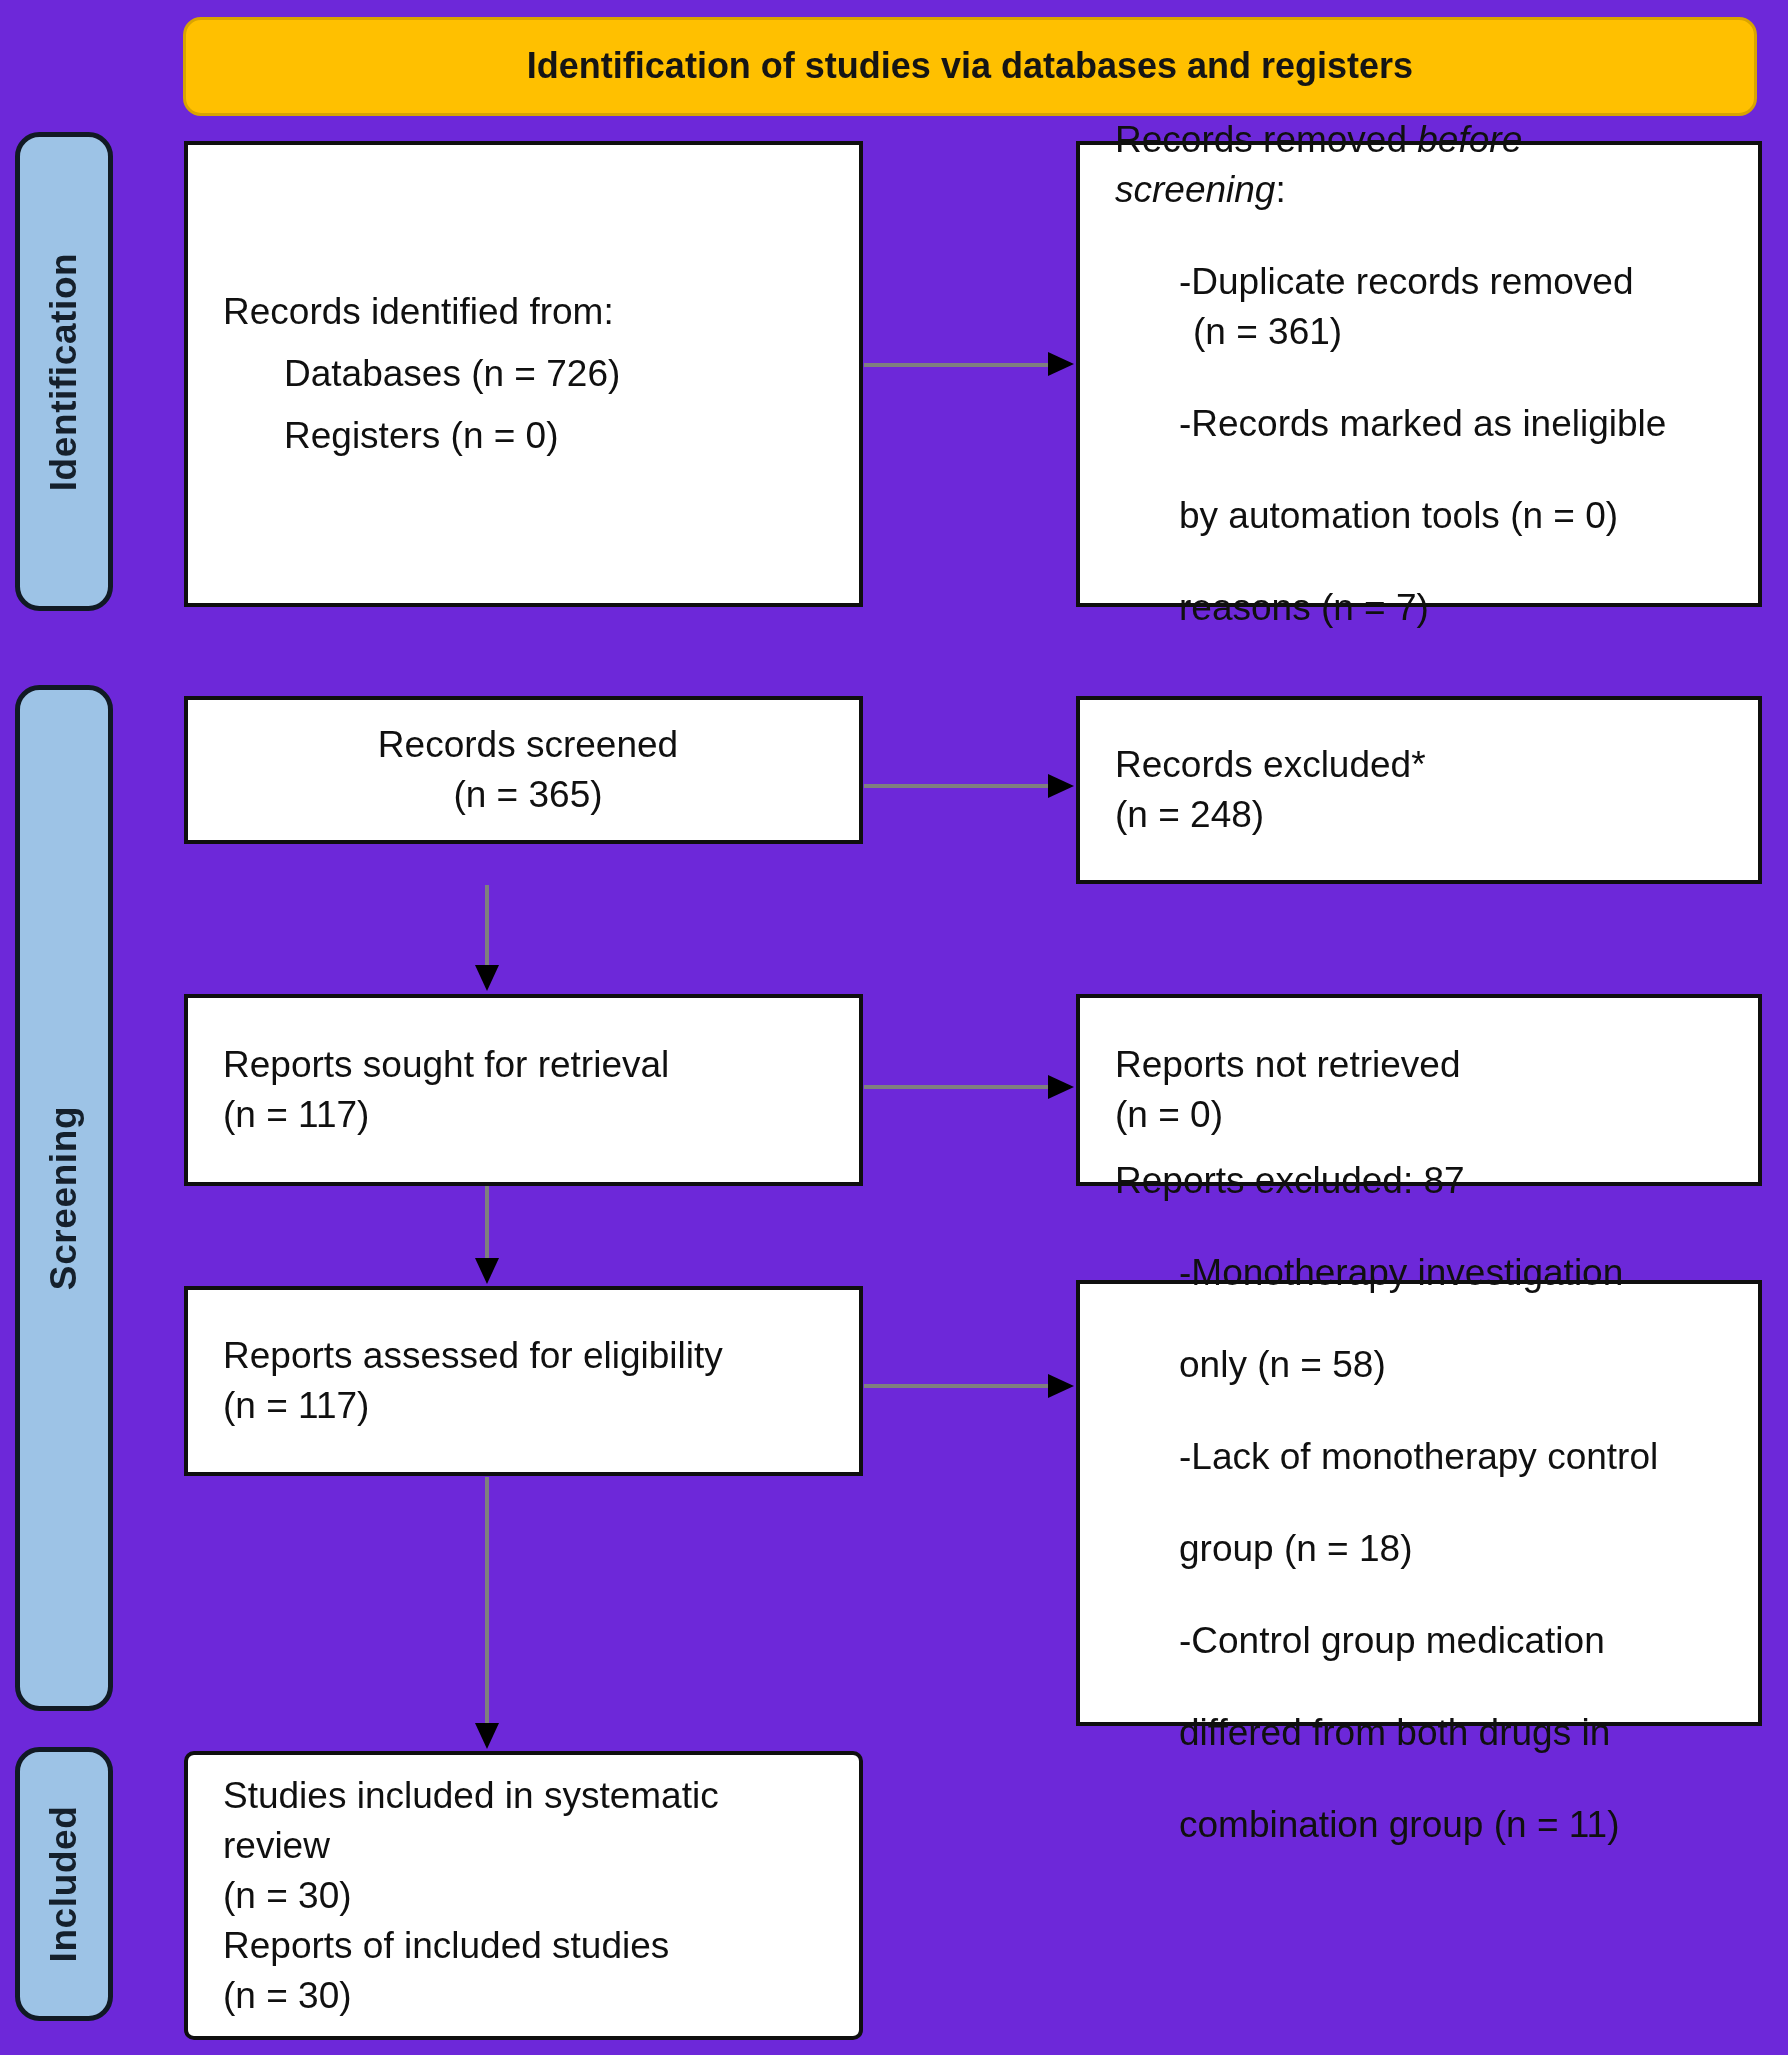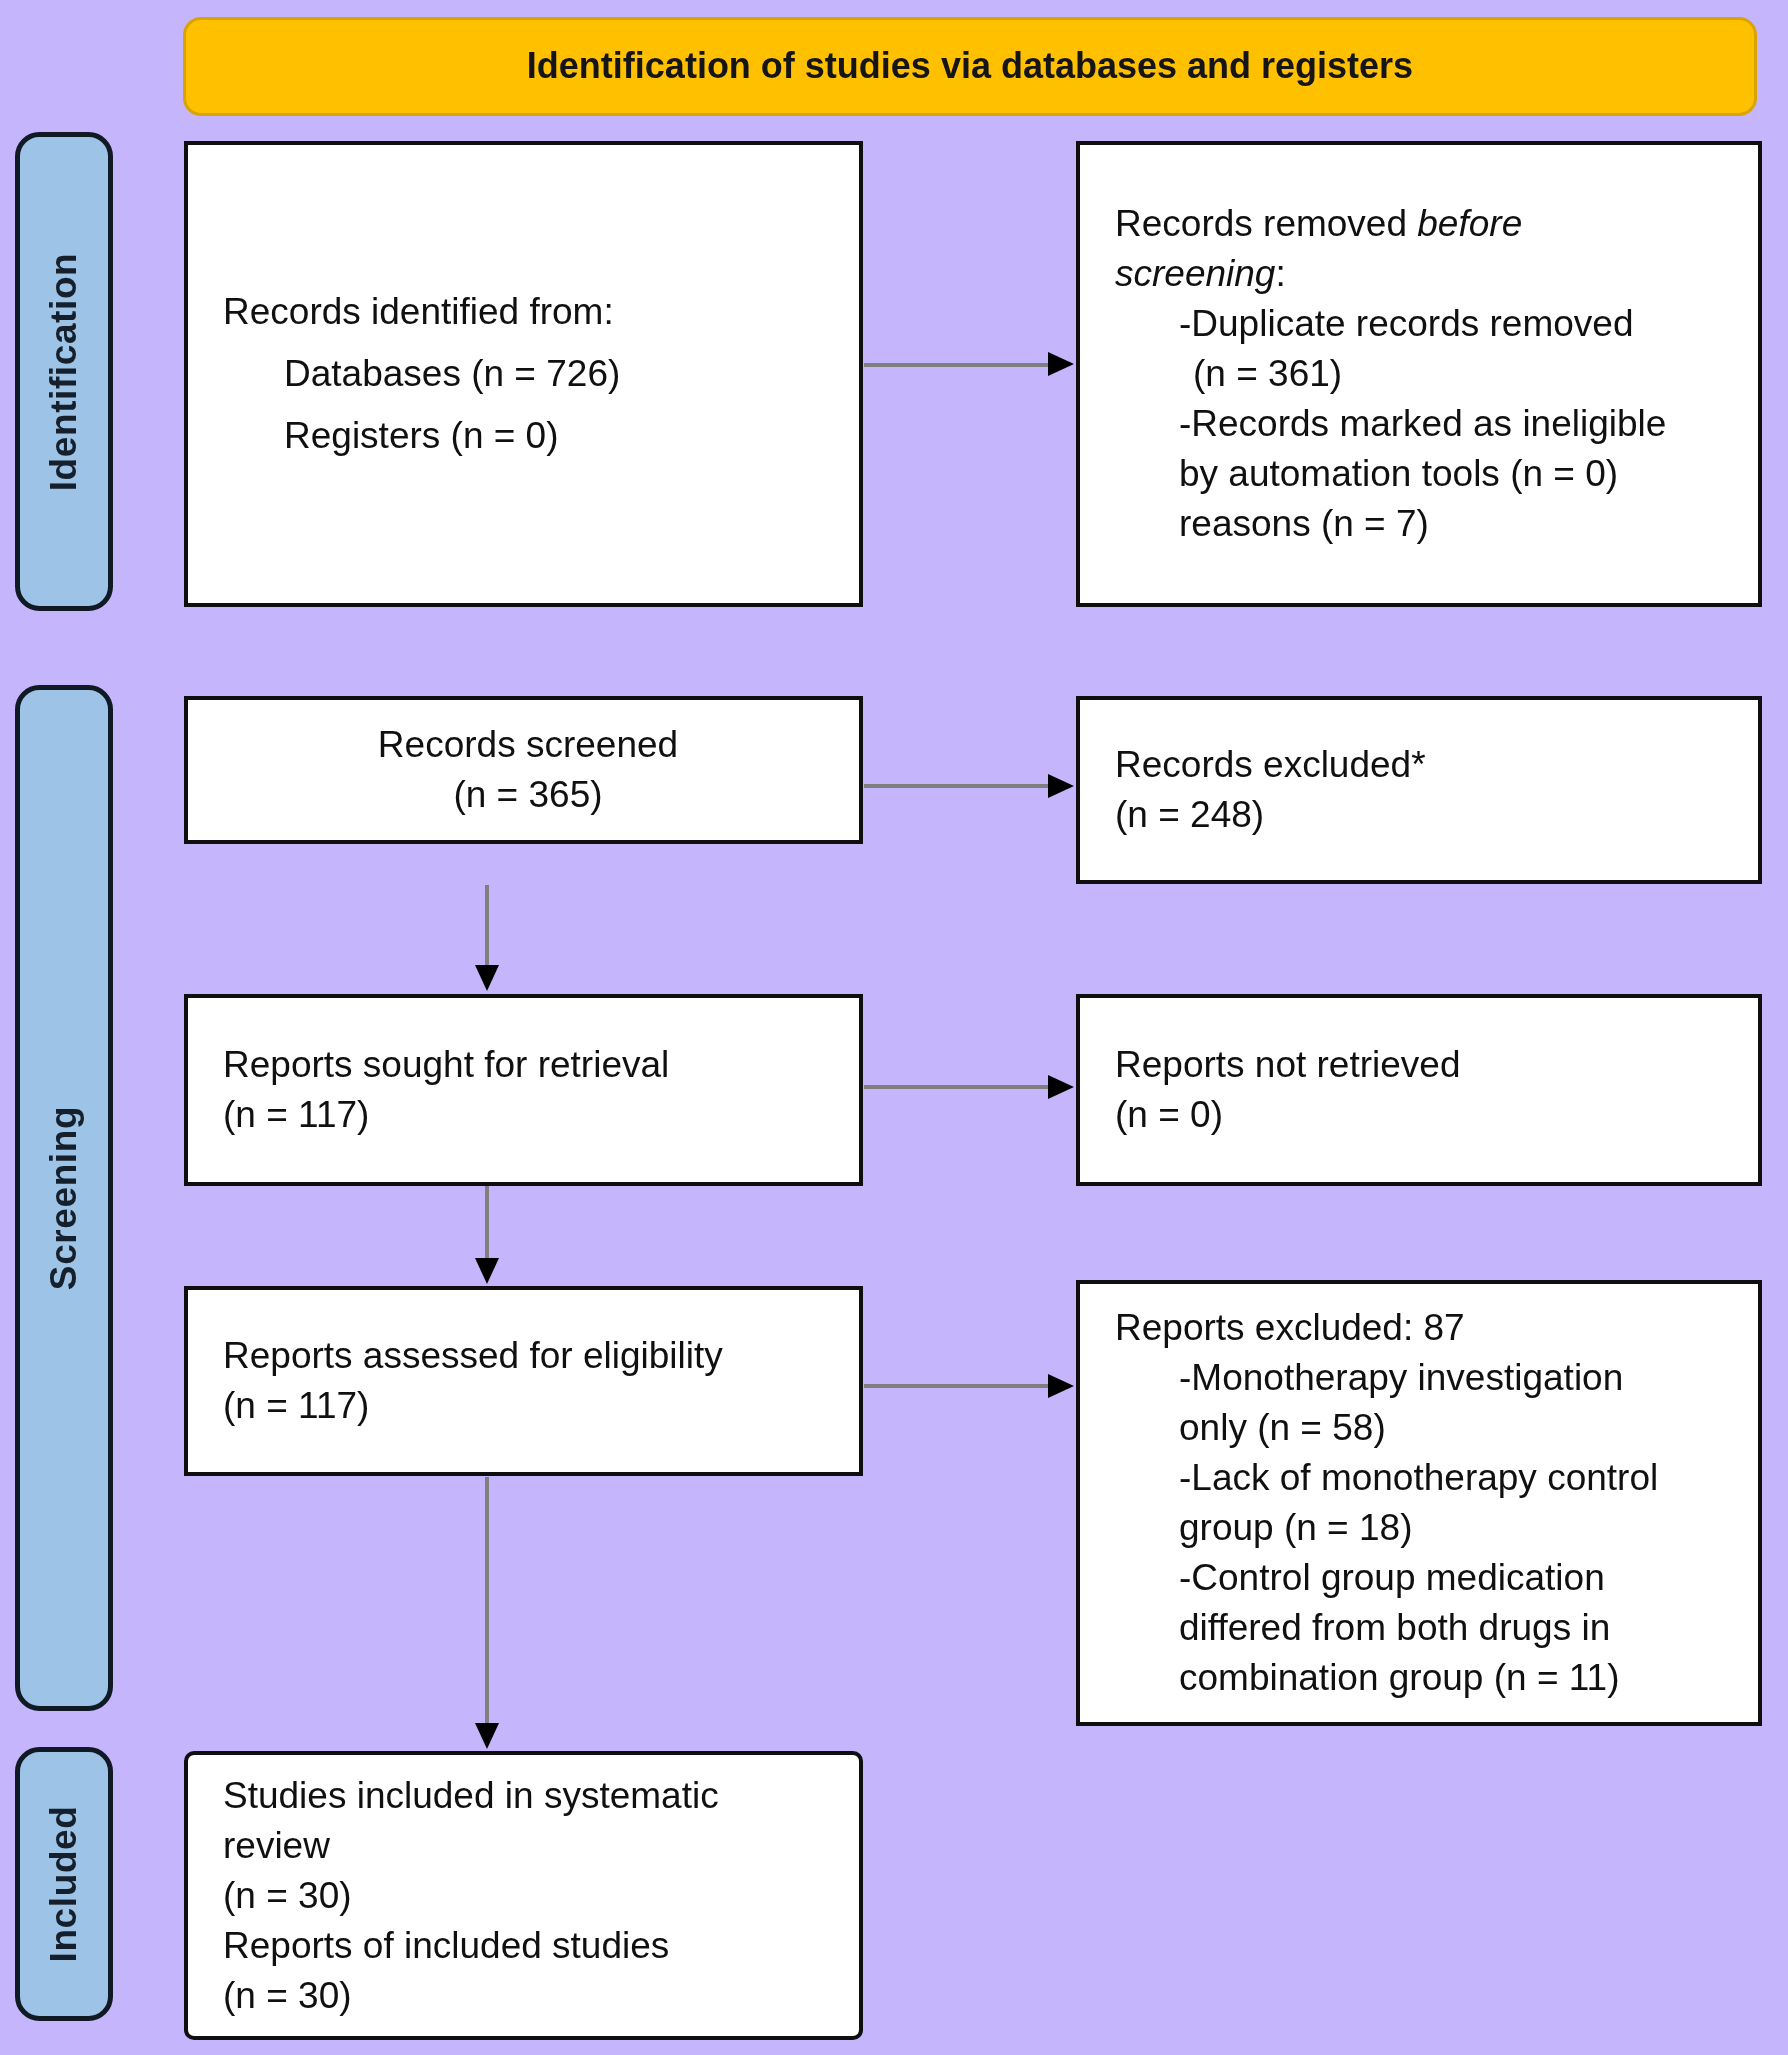--- a/index.html
+++ b/index.html
@@ -1,17 +1,17 @@
 <!DOCTYPE html>
 <html style="--header-bg: #FFC000; --header-border: #D9A400; --stage-bg: #9DC3E6; --stage-border: #111A24; --box-border: #0F0F0F; --arrow-line: #7F7F7F; --arrow-head: #000000; --text: #101010;font-size:10.3px"><head>
 <meta charset="utf-8">
 <style>
   html,body{margin:0;padding:0;background:#ffffff;}
   body{font-family:"Liberation Sans", sans-serif;}
-  .canvas{position:relative;width:1788px;height:2056px;background:#c4b5fd;overflow:hidden;}
+  .canvas{position:relative;width:1788px;height:2056px;background:#6d28d9;overflow:hidden;}
 
   .header{
     position:absolute;left:183px;top:16.7px;width:1574px;height:99px;
     background:var(--header-bg,#FFC000);
     border:3.9px solid var(--header-border,#D9A400);
     border-radius:18px;box-sizing:border-box;
     display:flex;align-items:center;justify-content:center;
     font-size:36px;font-weight:bold;color:#151515;
   }
 
@@ -30,21 +30,21 @@
   .box{
     position:absolute;background:#ffffff;
     border:4.5px solid var(--box-border,#0F0F0F);
     box-sizing:border-box;
     display:flex;flex-direction:column;justify-content:center;
     padding:13px 26px 13px 35px;
     font-size:37px;line-height:50px;color:var(--text,#101010);
   }
   .line{white-space:nowrap;}
   .ind{padding-left:61px;}
-  .item{padding-left:64px;}
+  .item{padding-left:64px;margin-top:42px;}
   .cont{padding-left:78px;}
   .it{font-style:italic;}
 
   .hline{position:absolute;height:3.9px;background:var(--arrow-line,#7F7F7F);}
   .vline{position:absolute;width:3.9px;background:var(--arrow-line,#7F7F7F);}
   .ah-r{position:absolute;width:0;height:0;
     border-top:12.2px solid transparent;border-bottom:12.2px solid transparent;
     border-left:26px solid var(--arrow-head,#000000);}
   .ah-d{position:absolute;width:0;height:0;
     border-left:12.2px solid transparent;border-right:12.2px solid transparent;

